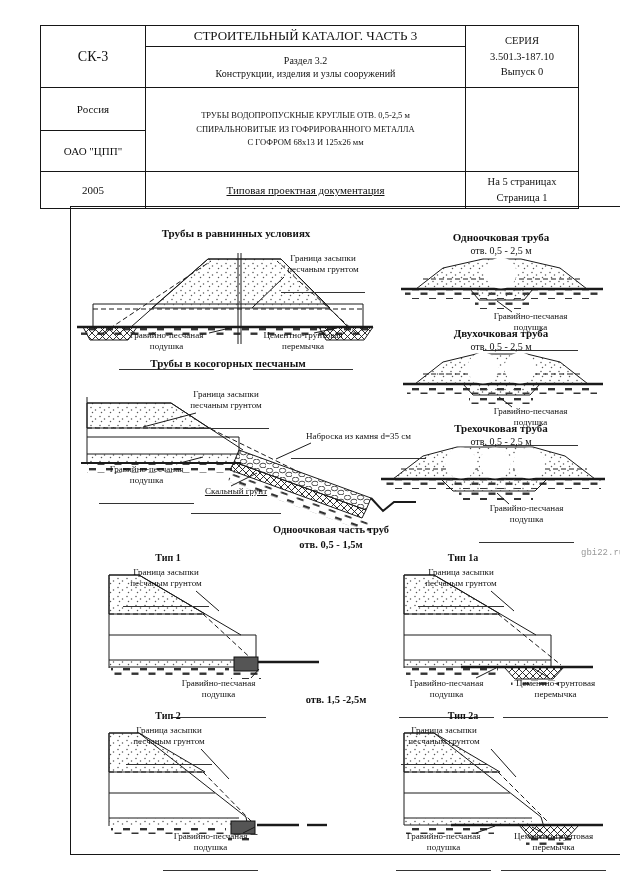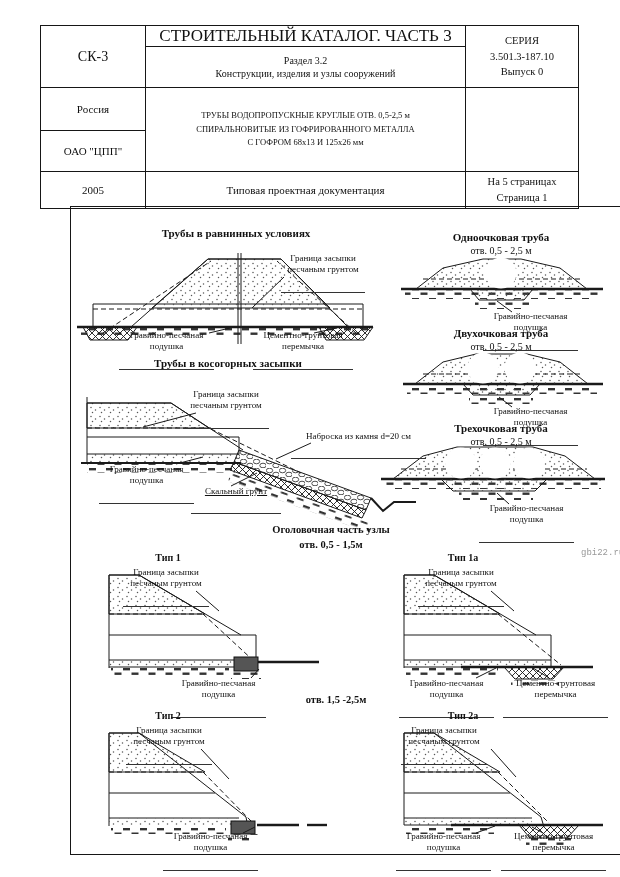--- a/index.html
+++ b/index.html
@@ -3,26 +3,26 @@
 <meta charset="utf-8">
 <style>
   html,body{margin:0;padding:0;background:#fff;}
   .page{position:relative;width:620px;height:877px;background:#ffffff;
         font-family:"Liberation Serif", serif;color:#111;overflow:hidden;}
 
   
   table.hdr{position:absolute;left:40px;top:25px;width:538px;border-collapse:collapse;table-layout:fixed;}
   table.hdr td{border:1.5px solid #161616;text-align:center;vertical-align:middle;padding:0 2px;}
   .c-code{font-size:14px;}
-  .c-title{font-size:17px;height:20px;margin-top:43px;}
+  .c-title{font-size:13px;height:20px;margin-top:43px;}
   .c-sec{font-size:10px;line-height:1.35;}
   .c-series{font-size:10.5px;line-height:1.5;}
   .c-subject{font-size:8.5px;line-height:1.6;}
   .c-small{font-size:11px;}
-  .c-doctype{font-size:11px;}
+  .c-doctype{font-size:11px;text-decoration:underline;}
   .c-pages{font-size:10.5px;line-height:1.5;}
 
   
   .frame{position:absolute;left:40px;top:206px;width:591px;height:649px;border:1.6px solid #161616;box-sizing:border-box;margin-left:30px;}
   .frame svg{position:absolute;left:0;top:0;}
 
   .ttl{position:absolute;font-weight:bold;font-size:11px;text-align:center;line-height:1.2;}
   .sub{position:absolute;font-size:10px;text-align:center;line-height:1.2;}
   .lbl{position:absolute;font-size:9px;line-height:1.25;text-align:center;color:#111;}
   .lbl.u{border-bottom:1px solid #333;padding-bottom:16px;}
@@ -272,27 +272,27 @@
     <div class="lbl u" style="left:412px;top:104px;width:95px;">Гравийно-песчаная подушка</div>
 
     <div class="ttl" style="left:350px;top:120px;width:160px;">Двухочковая труба</div>
     <div class="sub" style="left:350px;top:134px;width:160px;">отв. 0,5 - 2,5 м</div>
     <div class="lbl u" style="left:412px;top:199px;width:95px;">Гравийно-песчаная подушка</div>
 
     <div class="ttl" style="left:350px;top:215px;width:160px;">Трехочковая труба</div>
     <div class="sub" style="left:350px;top:229px;width:160px;">отв. 0,5 - 2,5 м</div>
     <div class="lbl u" style="left:408px;top:296px;width:95px;">Гравийно-песчаная подушка</div>
 
-    <div class="ttl" style="left:42px;top:150px;width:230px;">Трубы в косогорных засыпки</div>
+    <div class="ttl" style="left:42px;top:150px;width:230px;">Трубы в косогорных песчаным</div>
     <div class="lbl u" style="left:112px;top:182px;width:86px;">Граница засыпки песчаным грунтом</div>
-    <div class="lbl u nowrap" style="left:220px;top:224px;width:135px;">Наброска из камня  d=20 см</div>
+    <div class="lbl u nowrap" style="left:220px;top:224px;width:135px;">Наброска из камня  d=35 см</div>
     <div class="lbl u" style="left:28px;top:257px;width:95px;">Гравийно-песчаная подушка</div>
     <div class="lbl u nowrap" style="left:120px;top:279px;width:90px;text-decoration:underline;">Скальный грунт</div>
 
-    <div class="ttl" style="left:170px;top:317px;width:180px;font-size:10.5px;">Оголовочная часть узлы</div>
+    <div class="ttl" style="left:170px;top:317px;width:180px;font-size:10.5px;">Одноочковая часть труб</div>
     <div class="ttl" style="left:190px;top:332px;width:140px;font-size:10.5px;">отв. 0,5 - 1,5м</div>
 
     <div class="ttl" style="left:47px;top:345px;width:100px;font-size:10px;">Тип 1</div>
     <div class="ttl" style="left:342px;top:345px;width:100px;font-size:10px;">Тип 1а</div>
     <div class="lbl u" style="left:52px;top:360px;width:86px;">Граница засыпки песчаным грунтом</div>
     <div class="lbl u" style="left:100px;top:471px;width:95px;">Гравийно-песчаная подушка</div>
     <div class="lbl u" style="left:347px;top:360px;width:86px;">Граница засыпки песчаным грунтом</div>
     <div class="lbl u" style="left:328px;top:471px;width:95px;">Гравийно-песчаная подушка</div>
     <div class="lbl u" style="left:432px;top:471px;width:105px;">Цементно-грунтовая перемычка</div>
 

